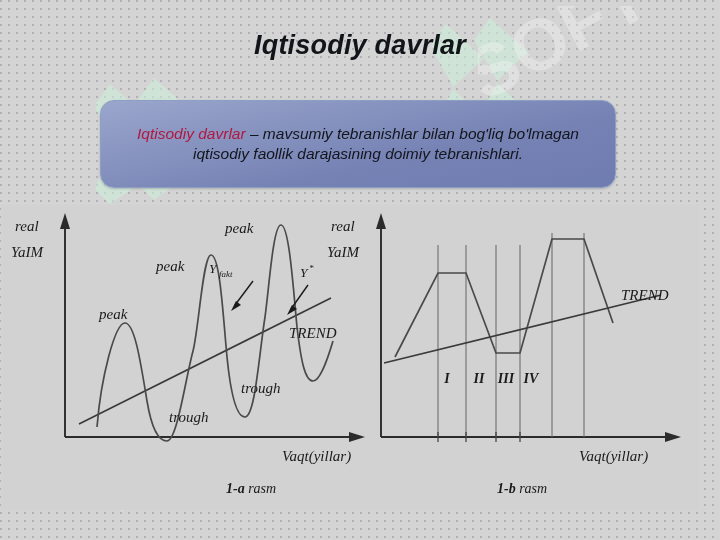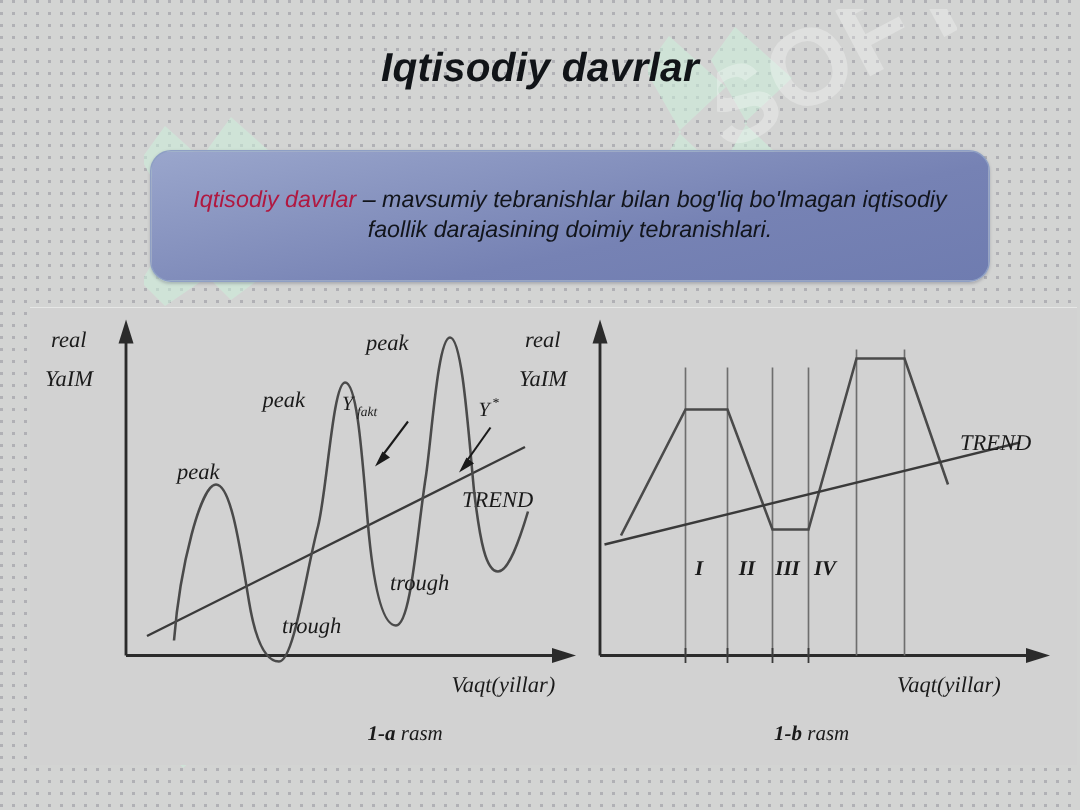--- a/index.html
+++ b/index.html
@@ -54,21 +54,21 @@
     color: #111418;
     letter-spacing: 0.2px;
     font-family: "Liberation Sans", sans-serif;
   }
 
   
   #definition-box {
     position: absolute;
     left: 100px;
     top: 100px;
-    width: 560px;
+    width: 516px;
     height: 88px;
     border-radius: 14px;
     border: 1px solid #8e9fc4;
     background: linear-gradient(168deg, #9aa6cc 0%, #8490bd 38%, #7682b4 62%, #6f7cb0 100%);
     display: flex;
     align-items: center;
     justify-content: center;
     box-shadow: 0 1px 2px rgba(60,60,80,0.25);
     overflow: hidden;
   }
@@ -80,25 +80,25 @@
     padding: 0 12px;
     font-family: "Liberation Sans", sans-serif;
   }
   #definition-term {
     color: #b01840;
   }
 
   
   #figure-panel {
     position: absolute;
-    left: 20px;
+    left: 1px;
     top: 205px;
     width: 698px;
     height: 305px;
-    background: #ffffff;
+    background: #ef4444;
     overflow: hidden;
   }
   #figure-panel svg { display: block; }
 
   .fig-serif {
     font-family: "Liberation Serif", serif;
     fill: #1a1a1a;
   }
   .fig-lbl      { font-size: 15px; }
   .fig-lbl-sm   { font-size: 13.5px; }

